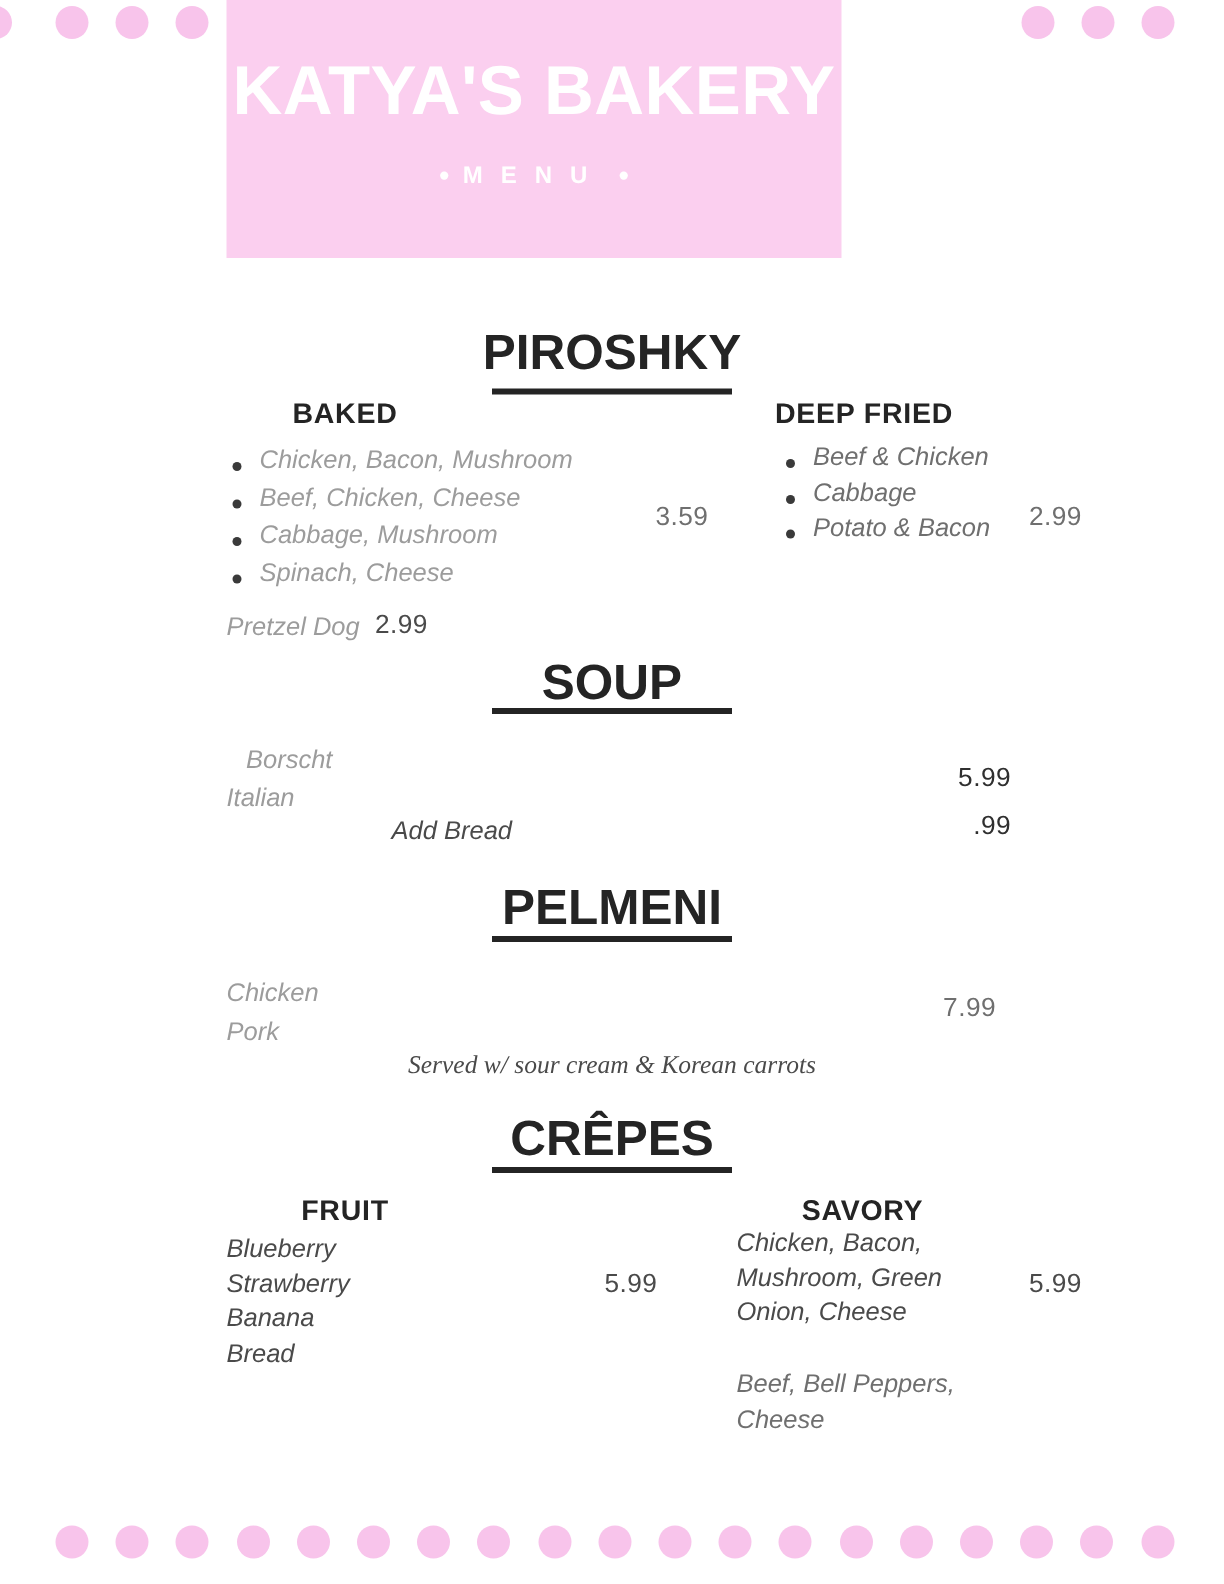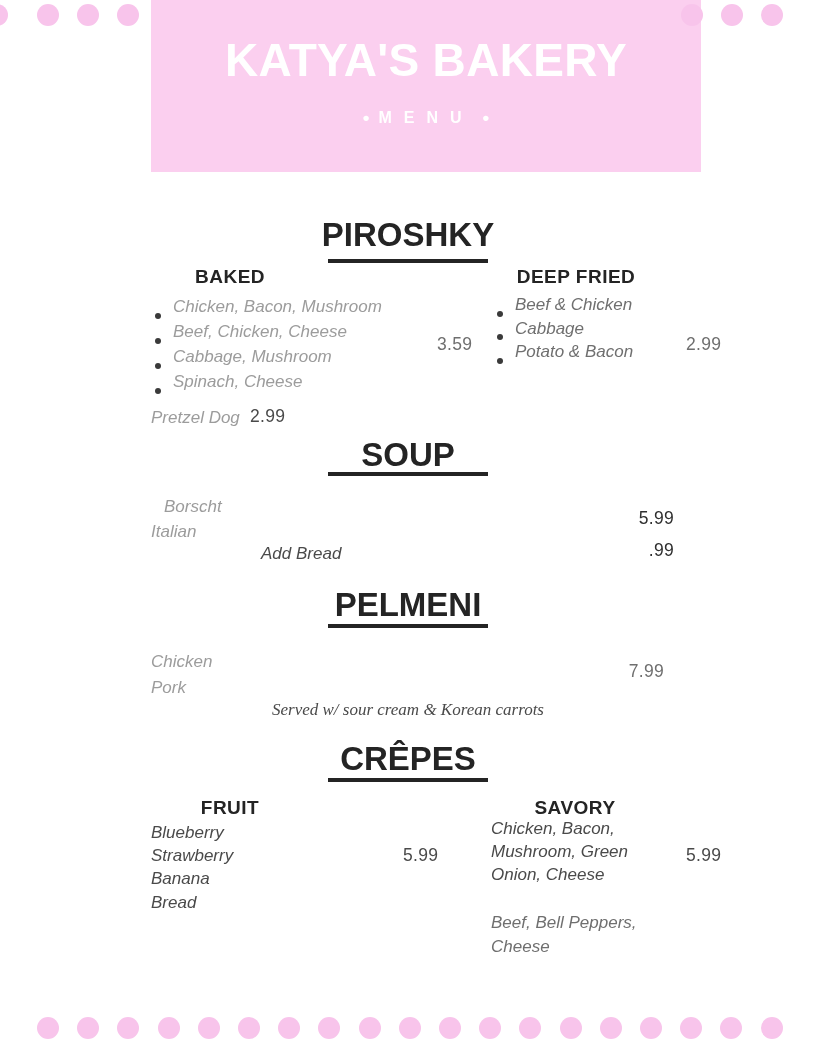--- a/index.html
+++ b/index.html
@@ -2,35 +2,35 @@
 <html style="--header-bg: #FBCFEF; --dot: #F8C4EB; --heading: #242424; --bullet: #3A3A3A; --gray-light: #9C9C9C; --gray-mid: #6F6F6F; --gray-dark: #4A4A4A; --price-dark: #2F2F2F; --white: #FFFFFF;"><head>
 <meta charset="utf-8">
 <style>
   html,body{margin:0;padding:0;background:#fff;}
   .page{
     position:relative;width:816px;height:1056px;overflow:hidden;
     background:#fff;font-family:"Liberation Sans",sans-serif;
   }
   .dot{position:absolute;width:22px;height:22px;border-radius:50%;background:var(--dot);}
   
-  .banner{position:absolute;left:151px;top:0;width:550px;height:172px;
+  .banner{position:absolute;left:151px;top:0;width:410px;height:172px;
     background:var(--header-bg);text-align:center;color:var(--white);}
   .banner h1{margin:0;padding-top:37px;font-size:46px;line-height:46px;
     font-weight:bold;letter-spacing:0.3px;}
   .subtitle{margin-top:24px;font-size:16px;font-weight:bold;letter-spacing:12px;}
   .subtitle .dotchar{font-size:19px;letter-spacing:0;vertical-align:-1px;margin:0 9px;}
   
   .stitle{position:absolute;left:0;width:100%;text-align:center;margin:0;
     font-size:33px;line-height:33px;font-weight:bold;color:var(--heading);}
   .rule{position:absolute;left:328px;width:160px;height:4px;background:var(--heading);}
   .subhead{position:absolute;margin:0;font-size:19px;font-weight:bold;
     color:var(--heading);text-align:center;letter-spacing:.5px;}
   
   .blist{list-style:none;margin:0;padding:0;position:absolute;font-style:italic;font-size:17px;}
-  .blist li{display:flex;align-items:flex-end;line-height:25px;}
+  .blist li{display:flex;align-items:center;line-height:25px;}
   .blist.tight li{line-height:23.6px;}
   .blist .b{width:6px;height:6px;border-radius:50%;background:var(--bullet);
     margin:9px 12px 0 2px;flex:none;}
   .line{position:absolute;font-style:italic;font-size:17px;line-height:25px;}
   .mblock{position:absolute;font-style:italic;font-size:17px;line-height:23.2px;}
   .price{position:absolute;font-size:17.5px;line-height:20px;letter-spacing:.3px;color:var(--gray-mid);}
   .pr{width:74px;text-align:right;}
   .note{position:absolute;left:0;width:100%;text-align:center;font-style:italic;font-size:17px;font-family:Liberation Serif, serif;}
   .c-light{color:var(--gray-light);} .c-mid{color:var(--gray-mid);}
   .c-dark{color:var(--gray-dark);} .c-pdark{color:var(--price-dark);}
@@ -64,21 +64,21 @@
           <span>Cabbage, Mushroom</span>
         </li>
       <li>
           <span class="b"></span>
           <span>Spinach, Cheese</span>
         </li>
     </ul>
     <div class="price c-mid" style="left:437px;top:334px">3.59</div>
 
     <h3 class="subhead" style="left:496px;top:266px;width:160px">DEEP FRIED</h3>
-    <ul class="blist tight c-mid" style="left:495px;top:293px">
+    <ul class="blist tight c-mid" style="left:522px;top:293px">
       <li>
           <span class="b"></span>
           <span>Beef &amp; Chicken</span>
         </li>
       <li>
           <span class="b"></span>
           <span>Cabbage</span>
         </li>
       <li>
           <span class="b"></span>

